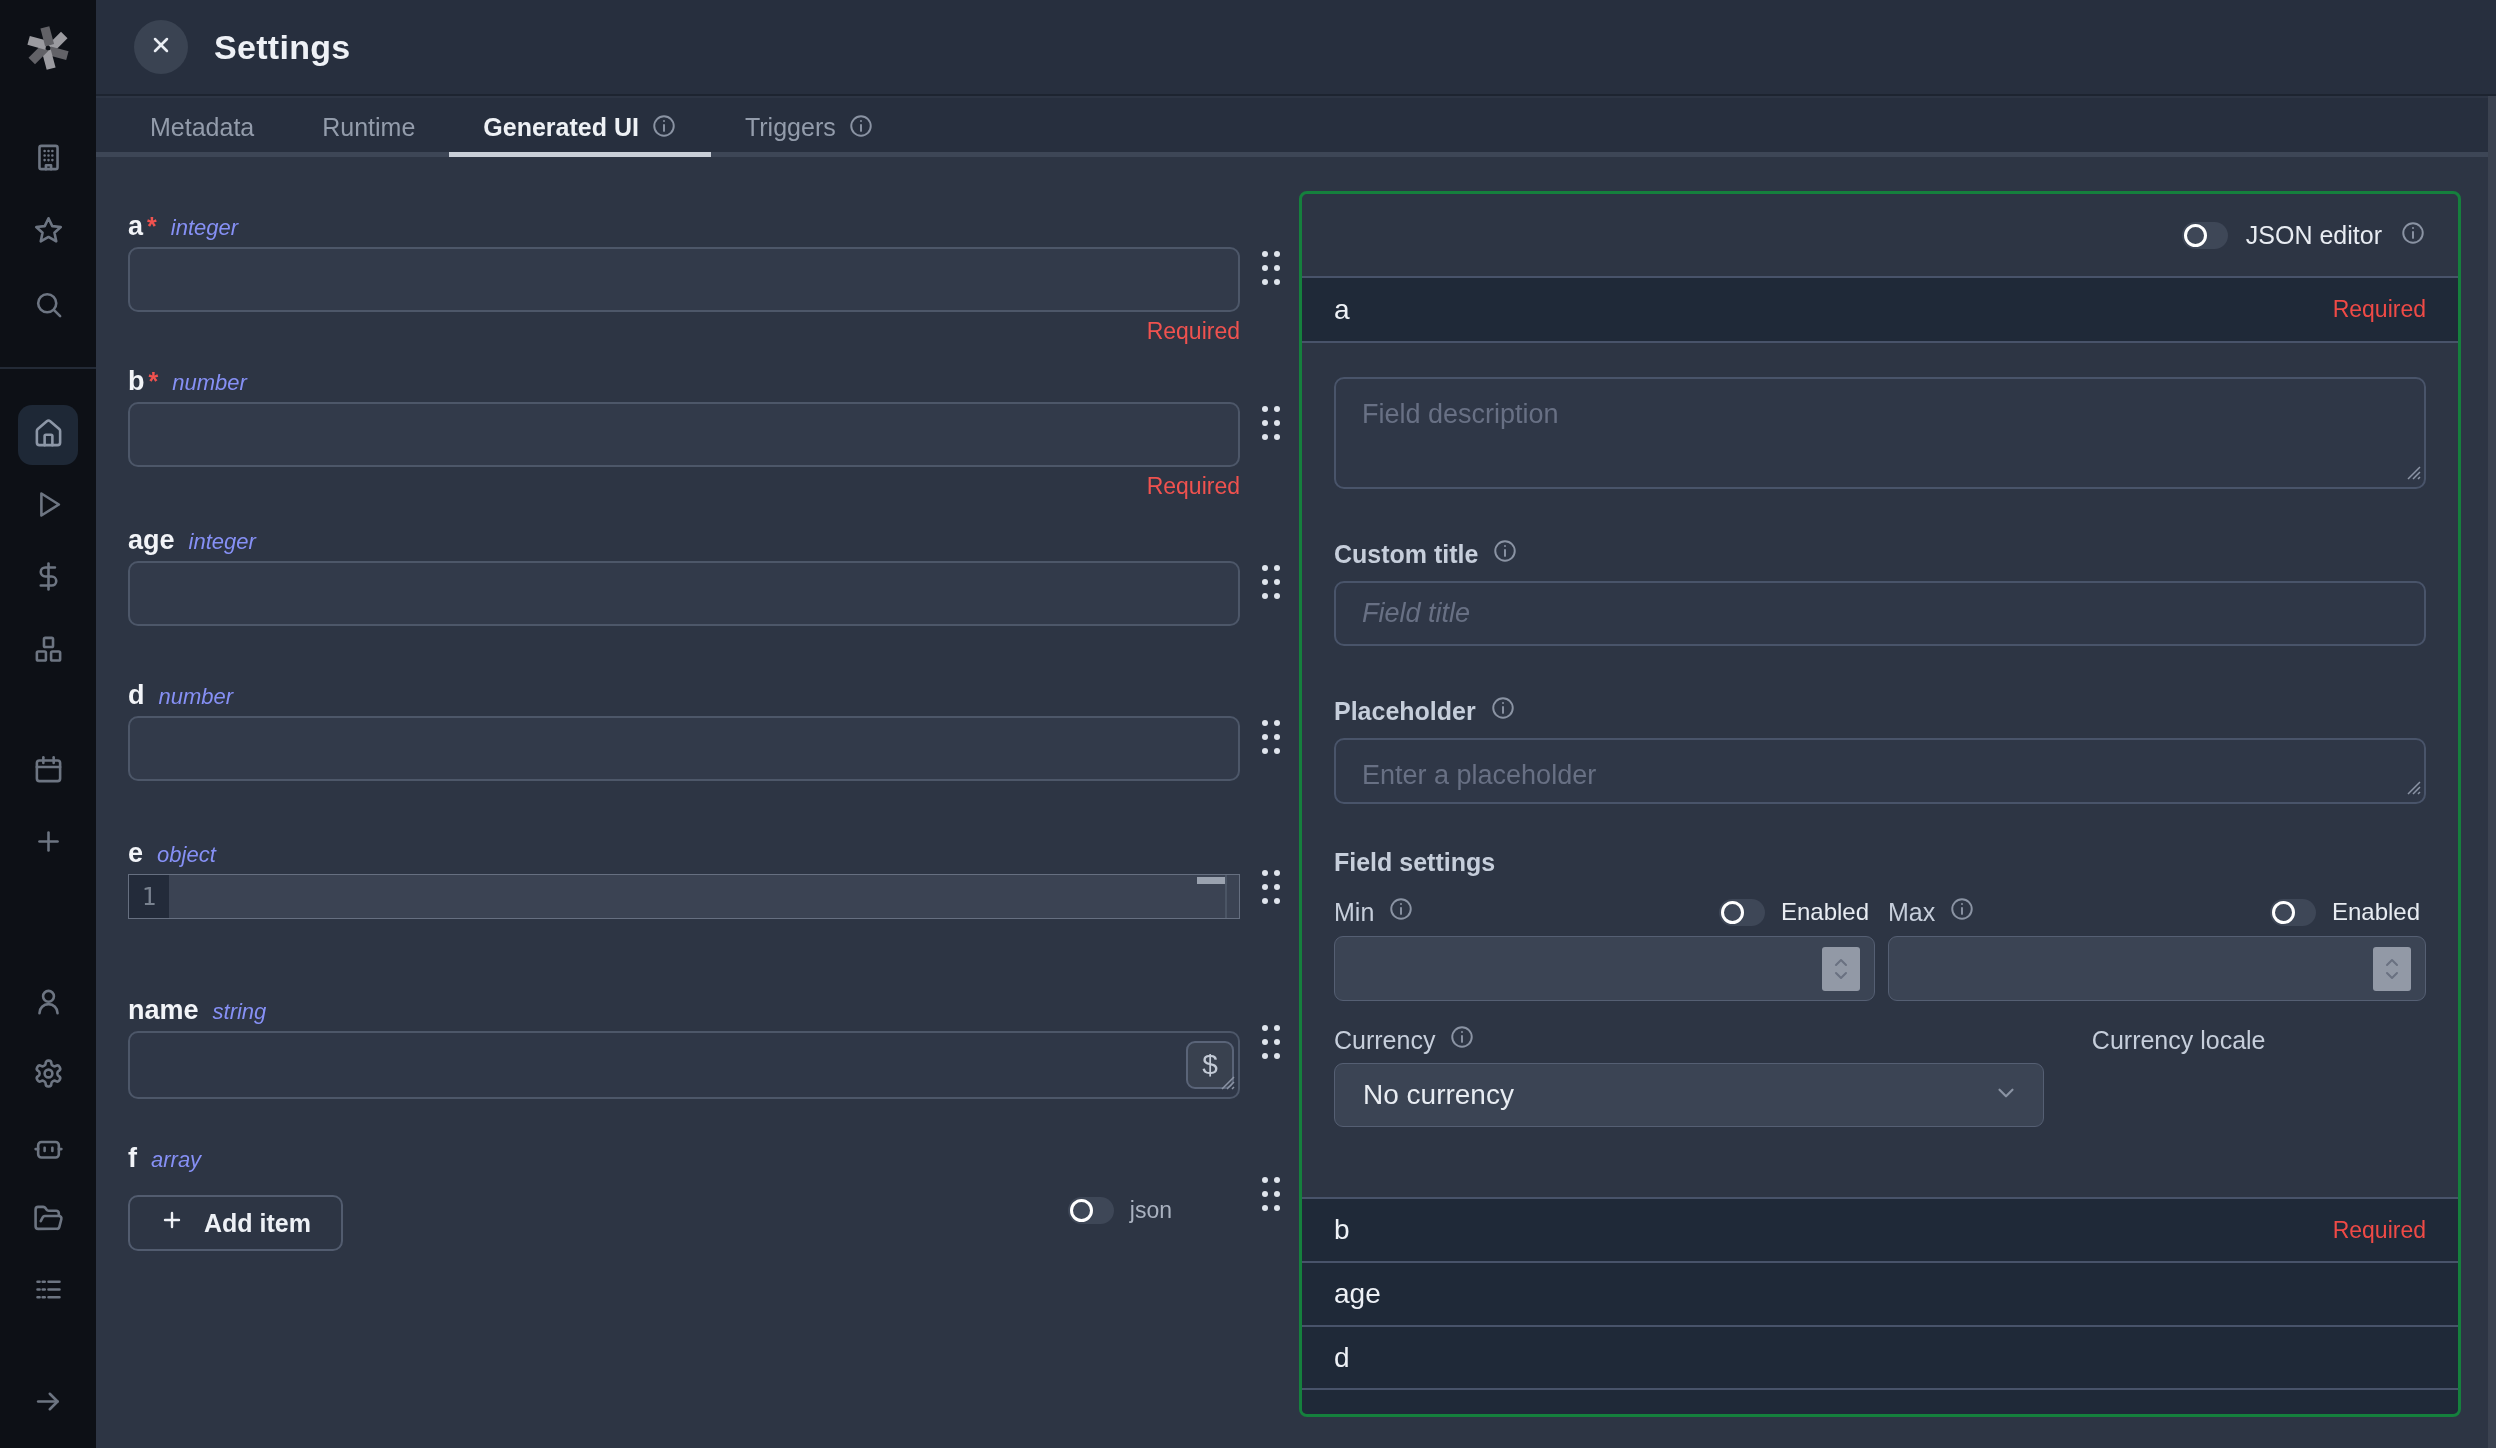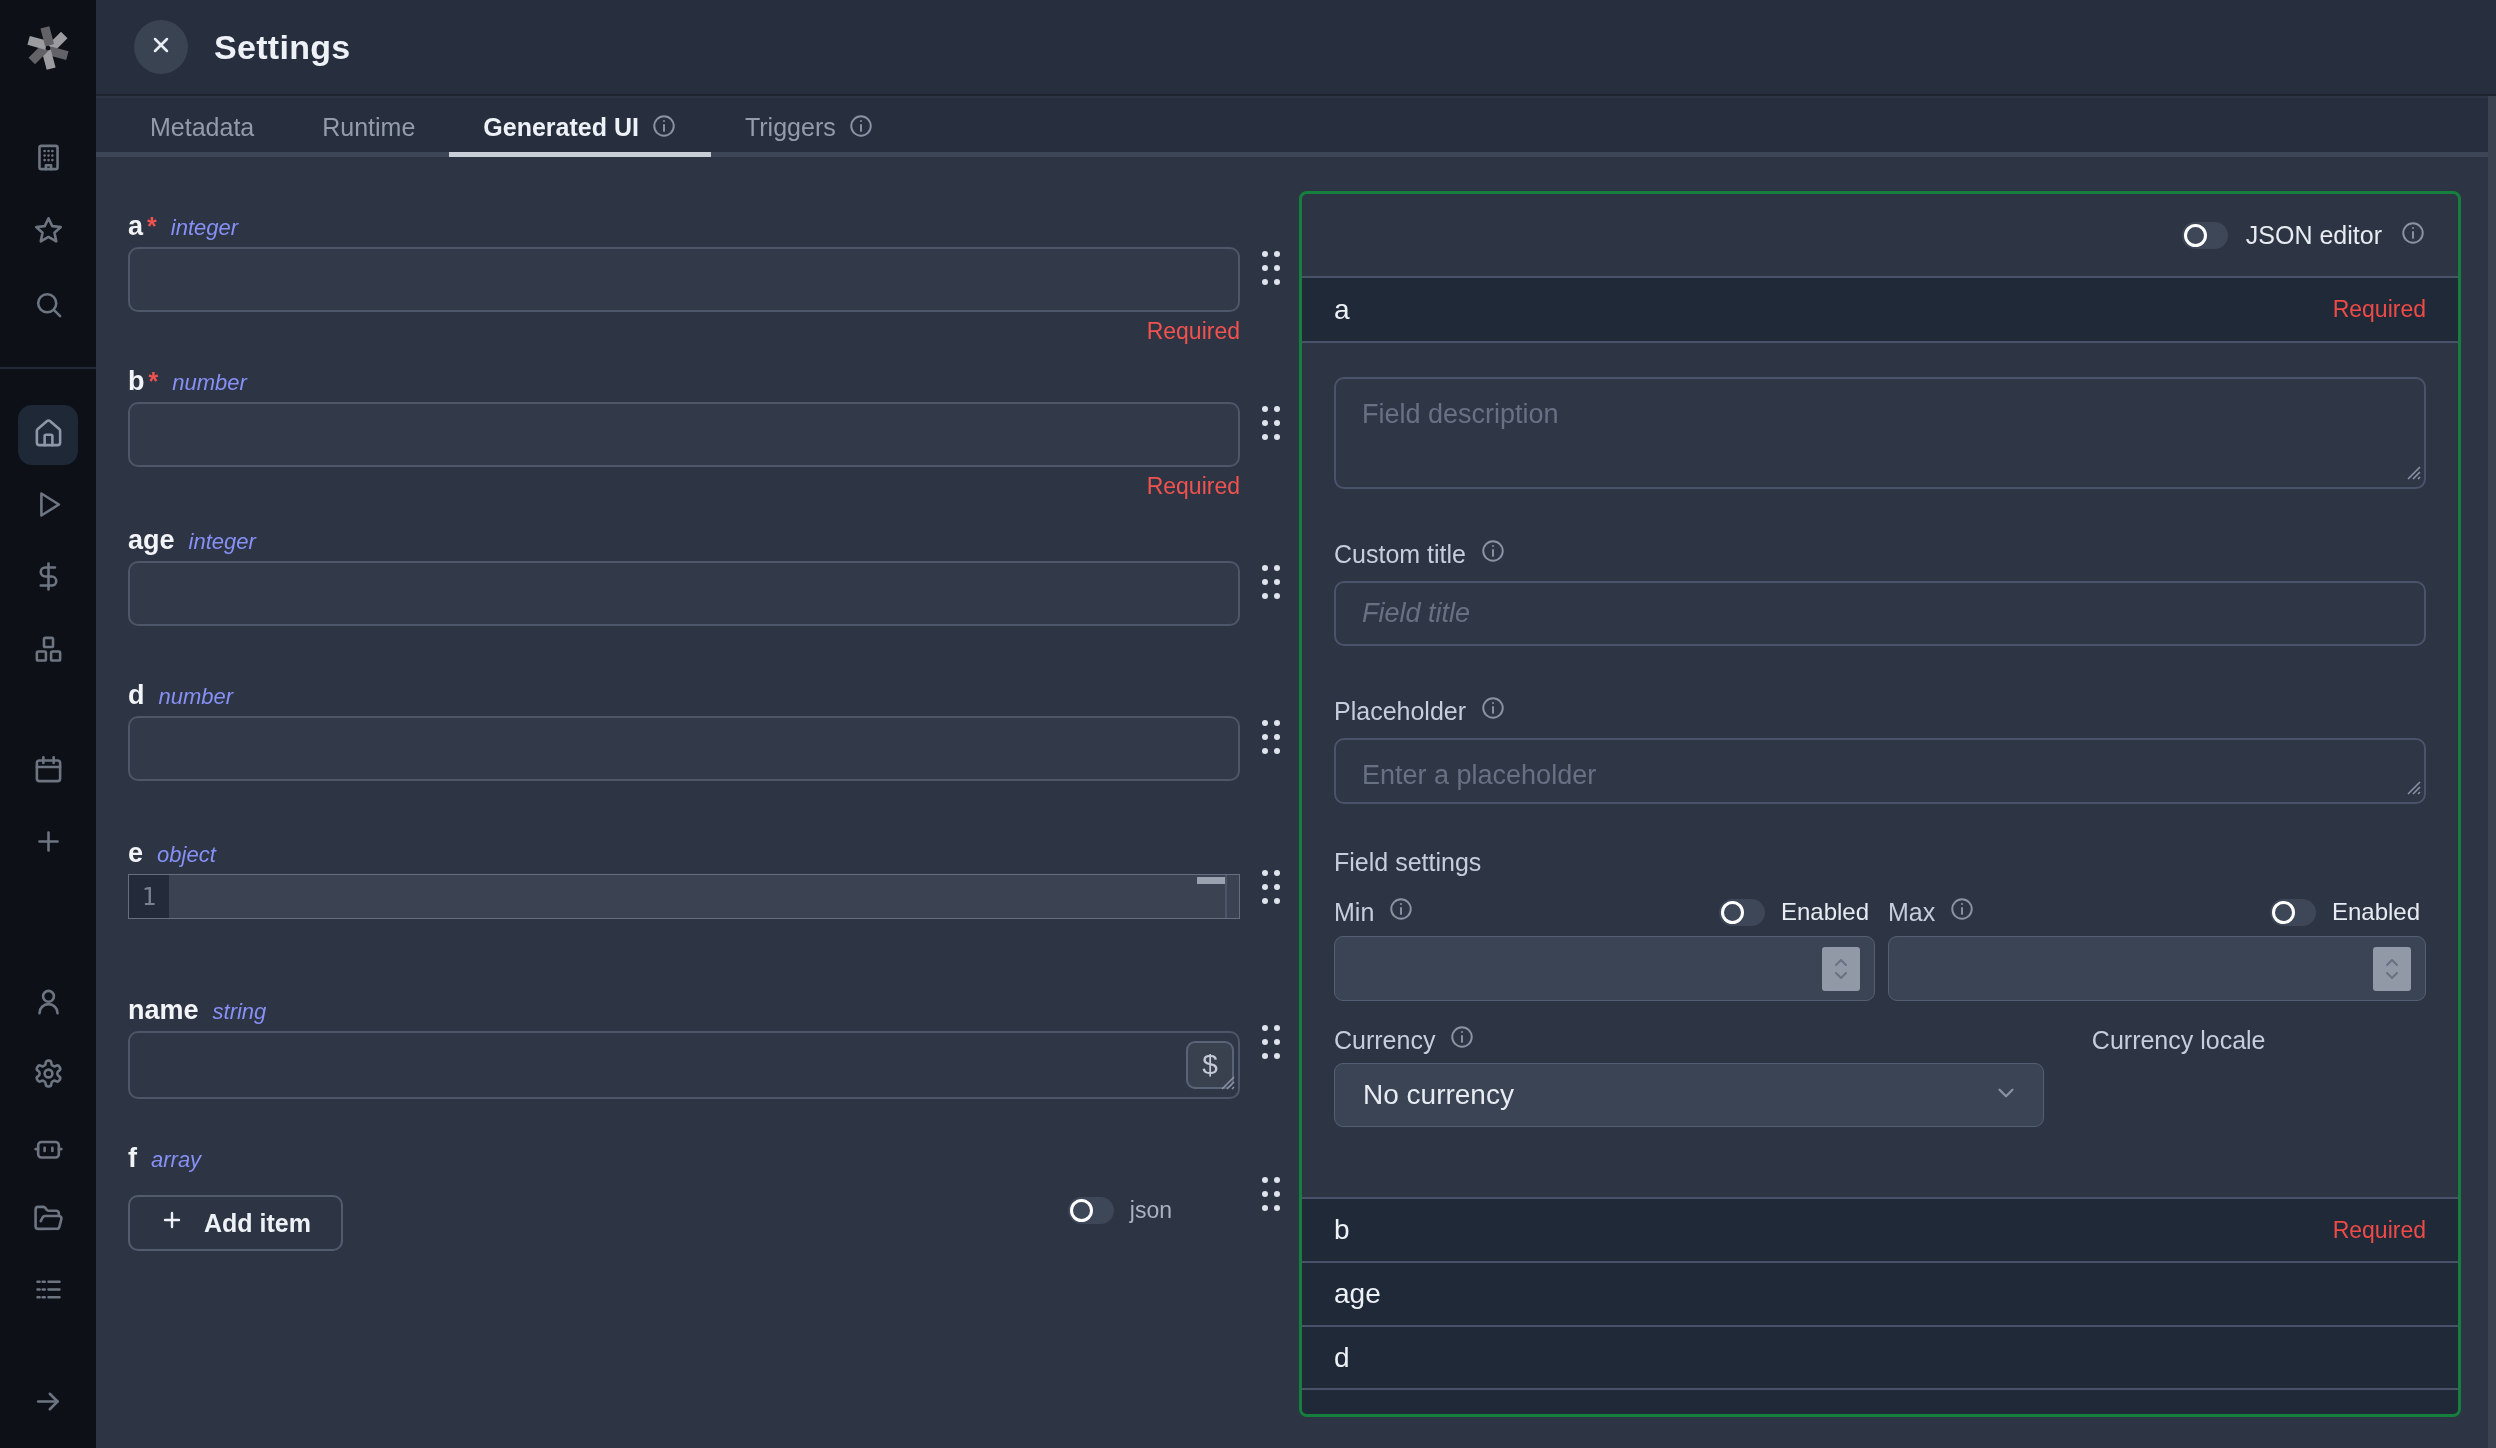--- a/index.html
+++ b/index.html
@@ -114,24 +114,24 @@
               display:flex; flex-direction:column; align-items:center; justify-content:center; gap:2px; cursor:pointer; }
   .num-spin svg { width:18px; height:12px; stroke:#6a7181; stroke-width:2; fill:none; stroke-linecap:round; stroke-linejoin:round; }
 
   .currency-grid { display:flex; justify-content:space-between; }
   .col-currency { width:718px; } .col-locale { width:338px; }
   .pselect { margin-top:8px; height:64px; background:#3b4454; border:1px solid #555f73; border-radius:9px;
              display:flex; align-items:center; justify-content:space-between; padding:0 24px 0 28px; cursor:pointer; }
   .pselect .sel-value { font-size:28px; color:#e8ecf2; }
   .pselect svg { width:26px; height:26px; stroke:#8a93a3; stroke-width:2; fill:none; stroke-linecap:round; stroke-linejoin:round; }
 
-  .mt50 { margin-top:50px; } .mt44 { margin-top:44px; } .mt36 { margin-top:24px;gap:48px; }
+  .mt50 { margin-top:50px;font-weight:bold; } .mt44 { margin-top:44px; } .mt36 { margin-top:24px;gap:48px; }
   .mb12 { margin-bottom:12px; } .mb14 { margin-bottom:14px; }
   .h112 { height:112px; } .h66 { height:66px; }
-  .section-title { font-size:25px; color:#c6cedb; height:30px; }
+  .section-title { font-size:25px; color:#c6cedb; height:30px;font-weight:bold; }
 </style>
 </head>
 <body>
 
 <div class="app">
 
   <aside class="sidebar">
     <div class="logo">
       <svg width="52" height="52" viewBox="0 0 48 48">
         <g>

